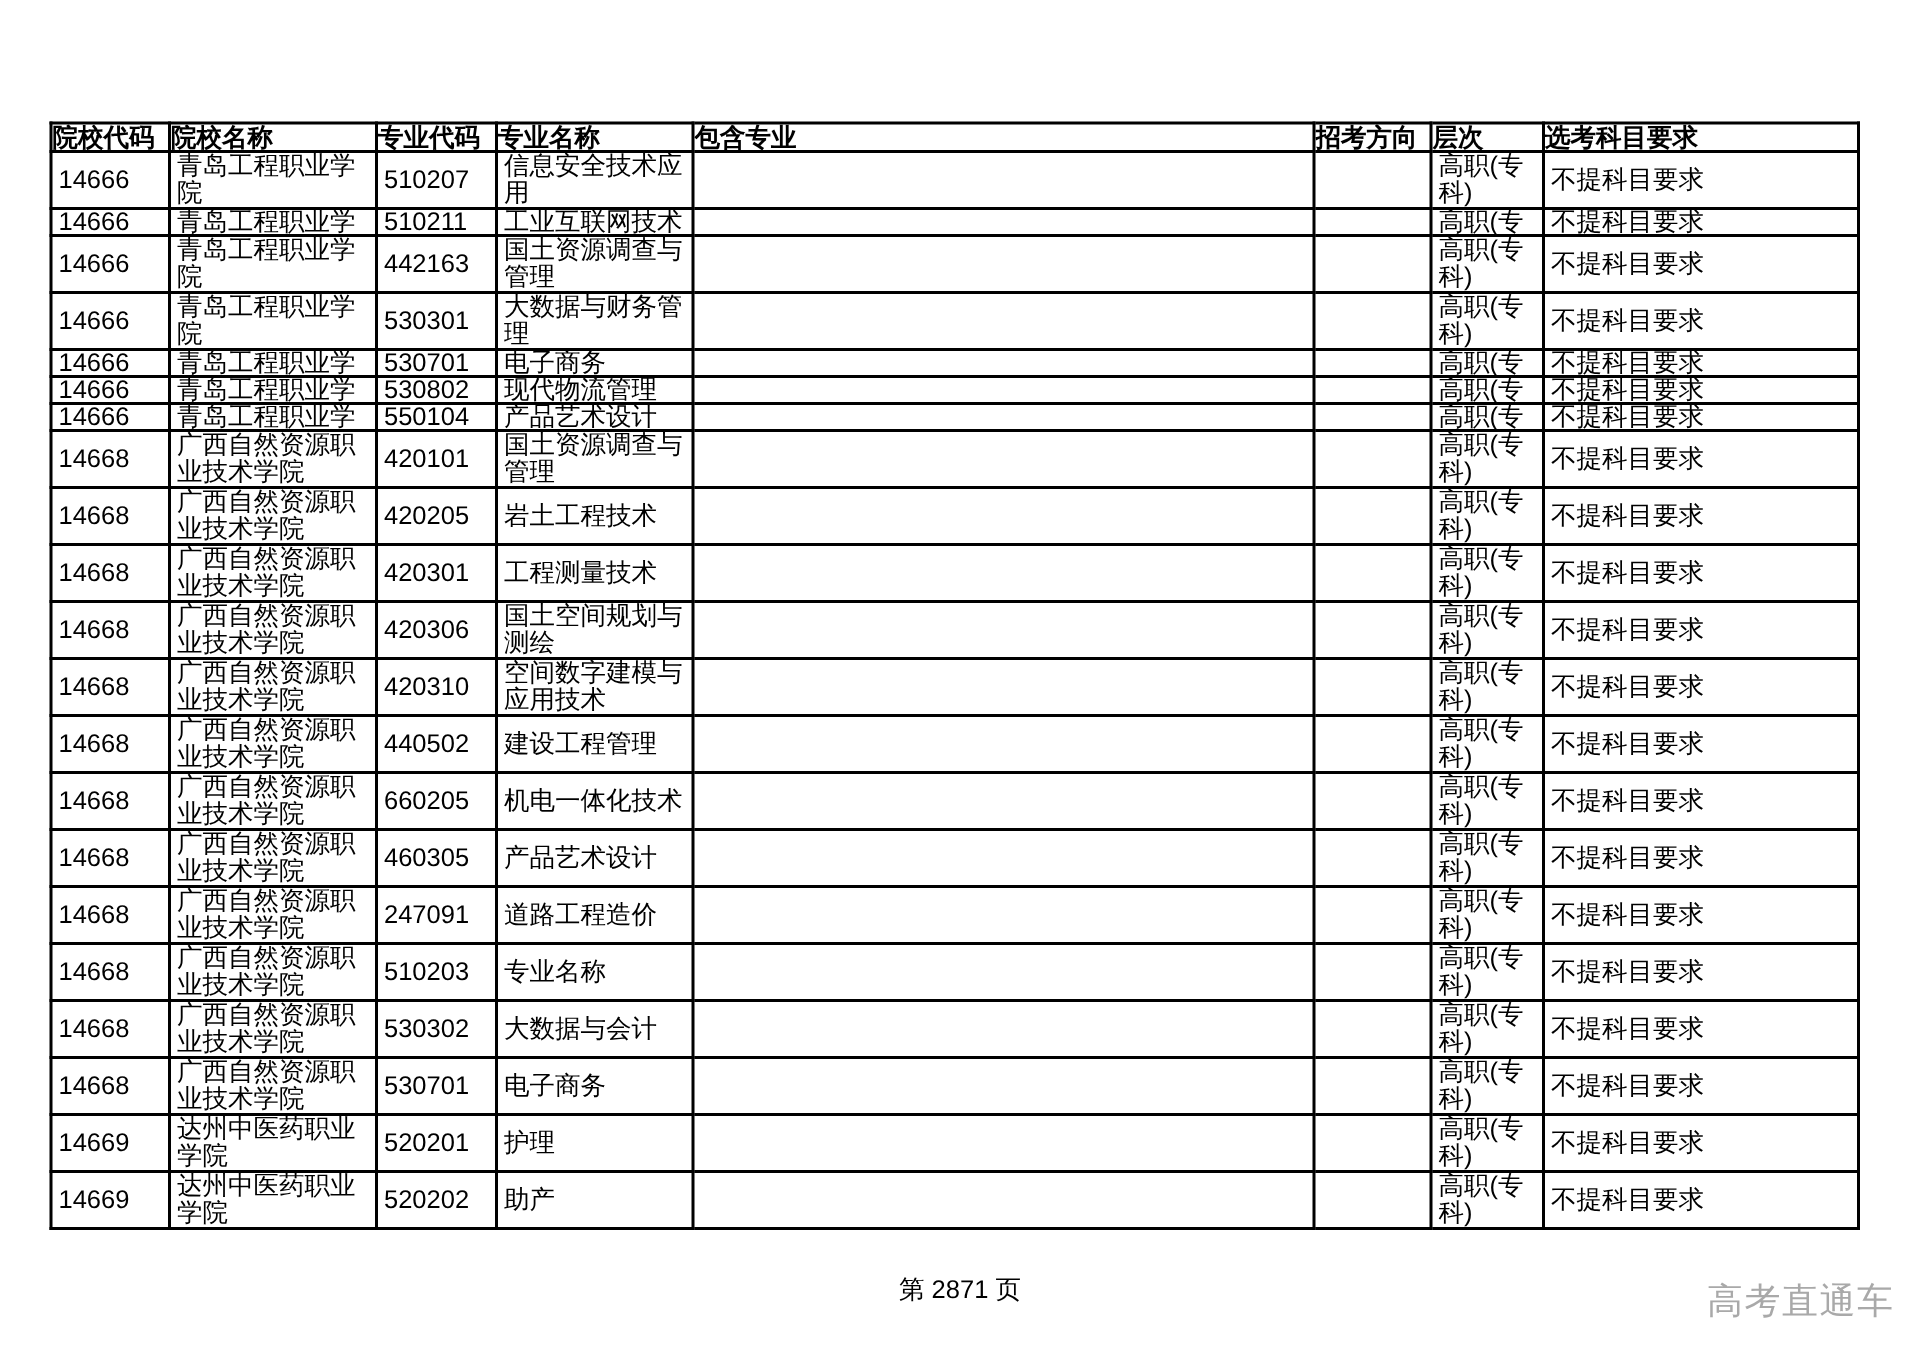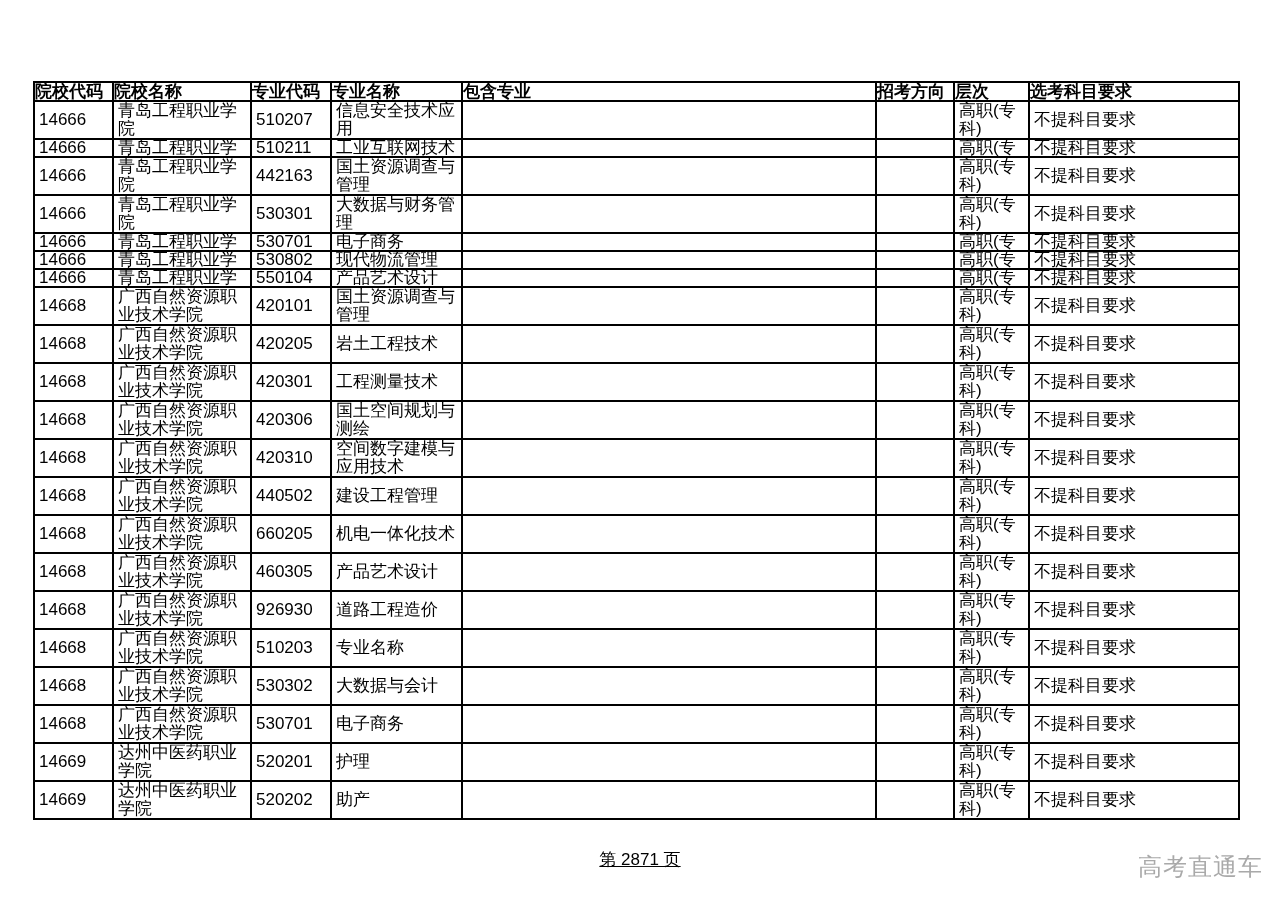--- a/index.html
+++ b/index.html
@@ -26,21 +26,21 @@
   tr.l2 .cc { height:36px; }
   tr.l1 .cc { height:16px; align-items:flex-start; }
   td span {
     display:block; font-size:17px; line-height:18px;
     word-break:break-all; text-align:left;
   }
   tr.l1 td span { line-height:16px; }
 
   .footer-page {
     position:absolute; left:0; width:1280px; top:848px;
-    text-align:center; font-size:17px; color:#000;text-decoration:underline;
+    text-align:center; font-size:17px; color:#000;
   }
   .watermark {
     position:absolute; left:1138px; top:851px;
     font-size:24px; letter-spacing:1px;
   }
 </style>
 </head>
 <body>
 
 <div class="page">
@@ -705,21 +705,21 @@
               <span>14668</span>
             </div>
           </td>
           <td>
             <div class="cc">
               <span>广西自然资源职业技术学院</span>
             </div>
           </td>
           <td>
             <div class="cc">
-              <span>926930</span>
+              <span>247091</span>
             </div>
           </td>
           <td>
             <div class="cc">
               <span>道路工程造价</span>
             </div>
           </td>
           <td>
             <div class="cc">
               <span></span>

